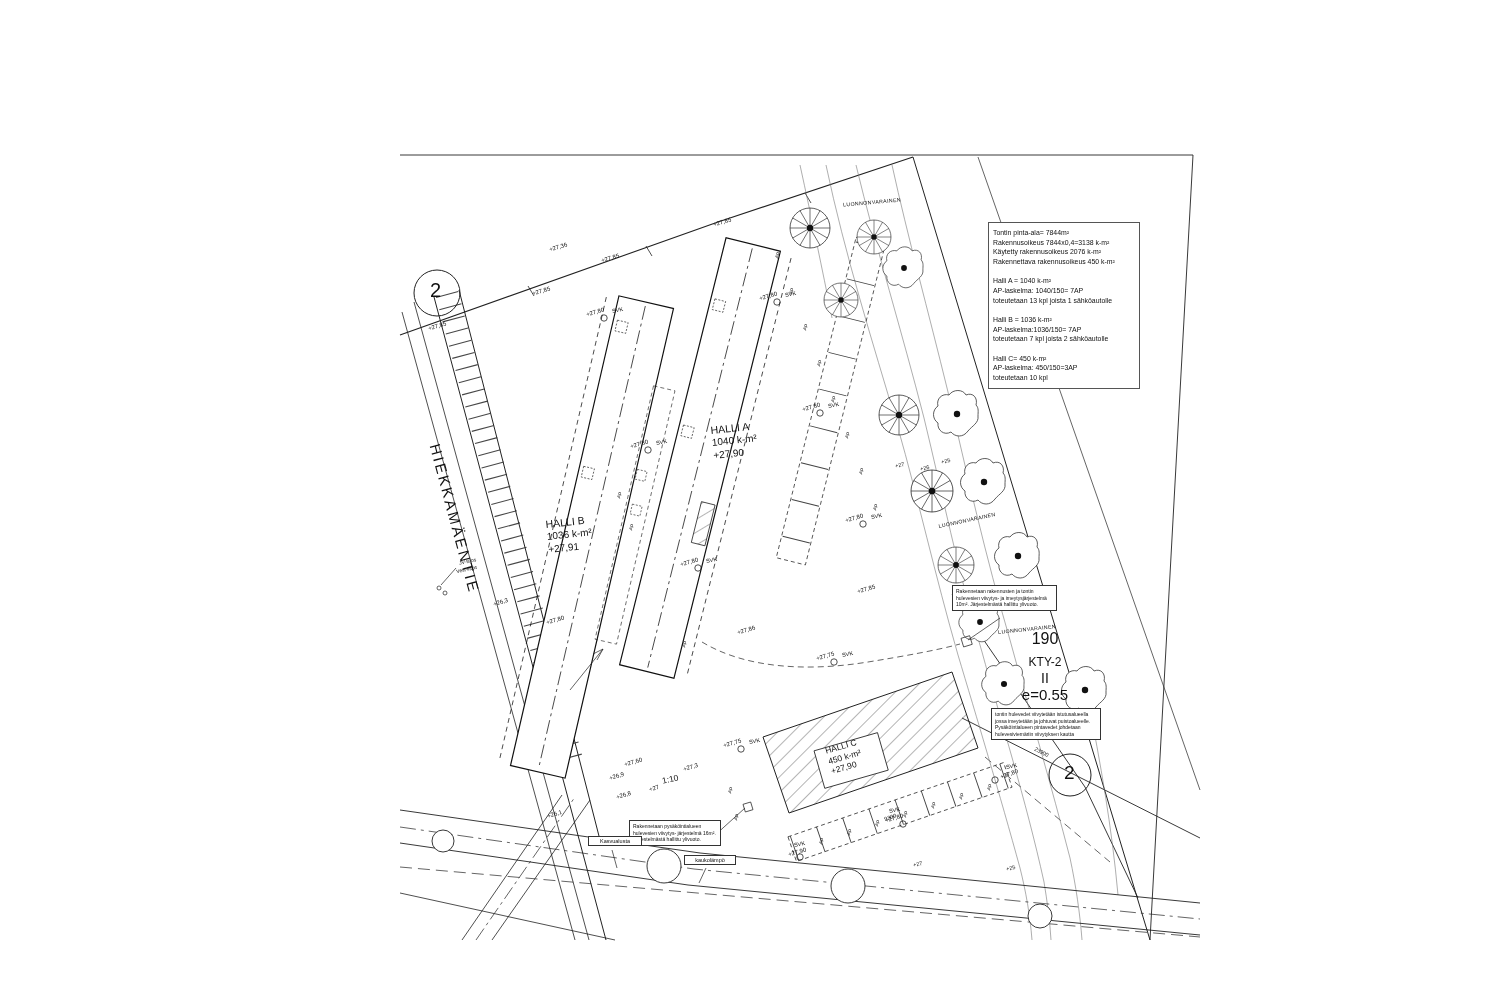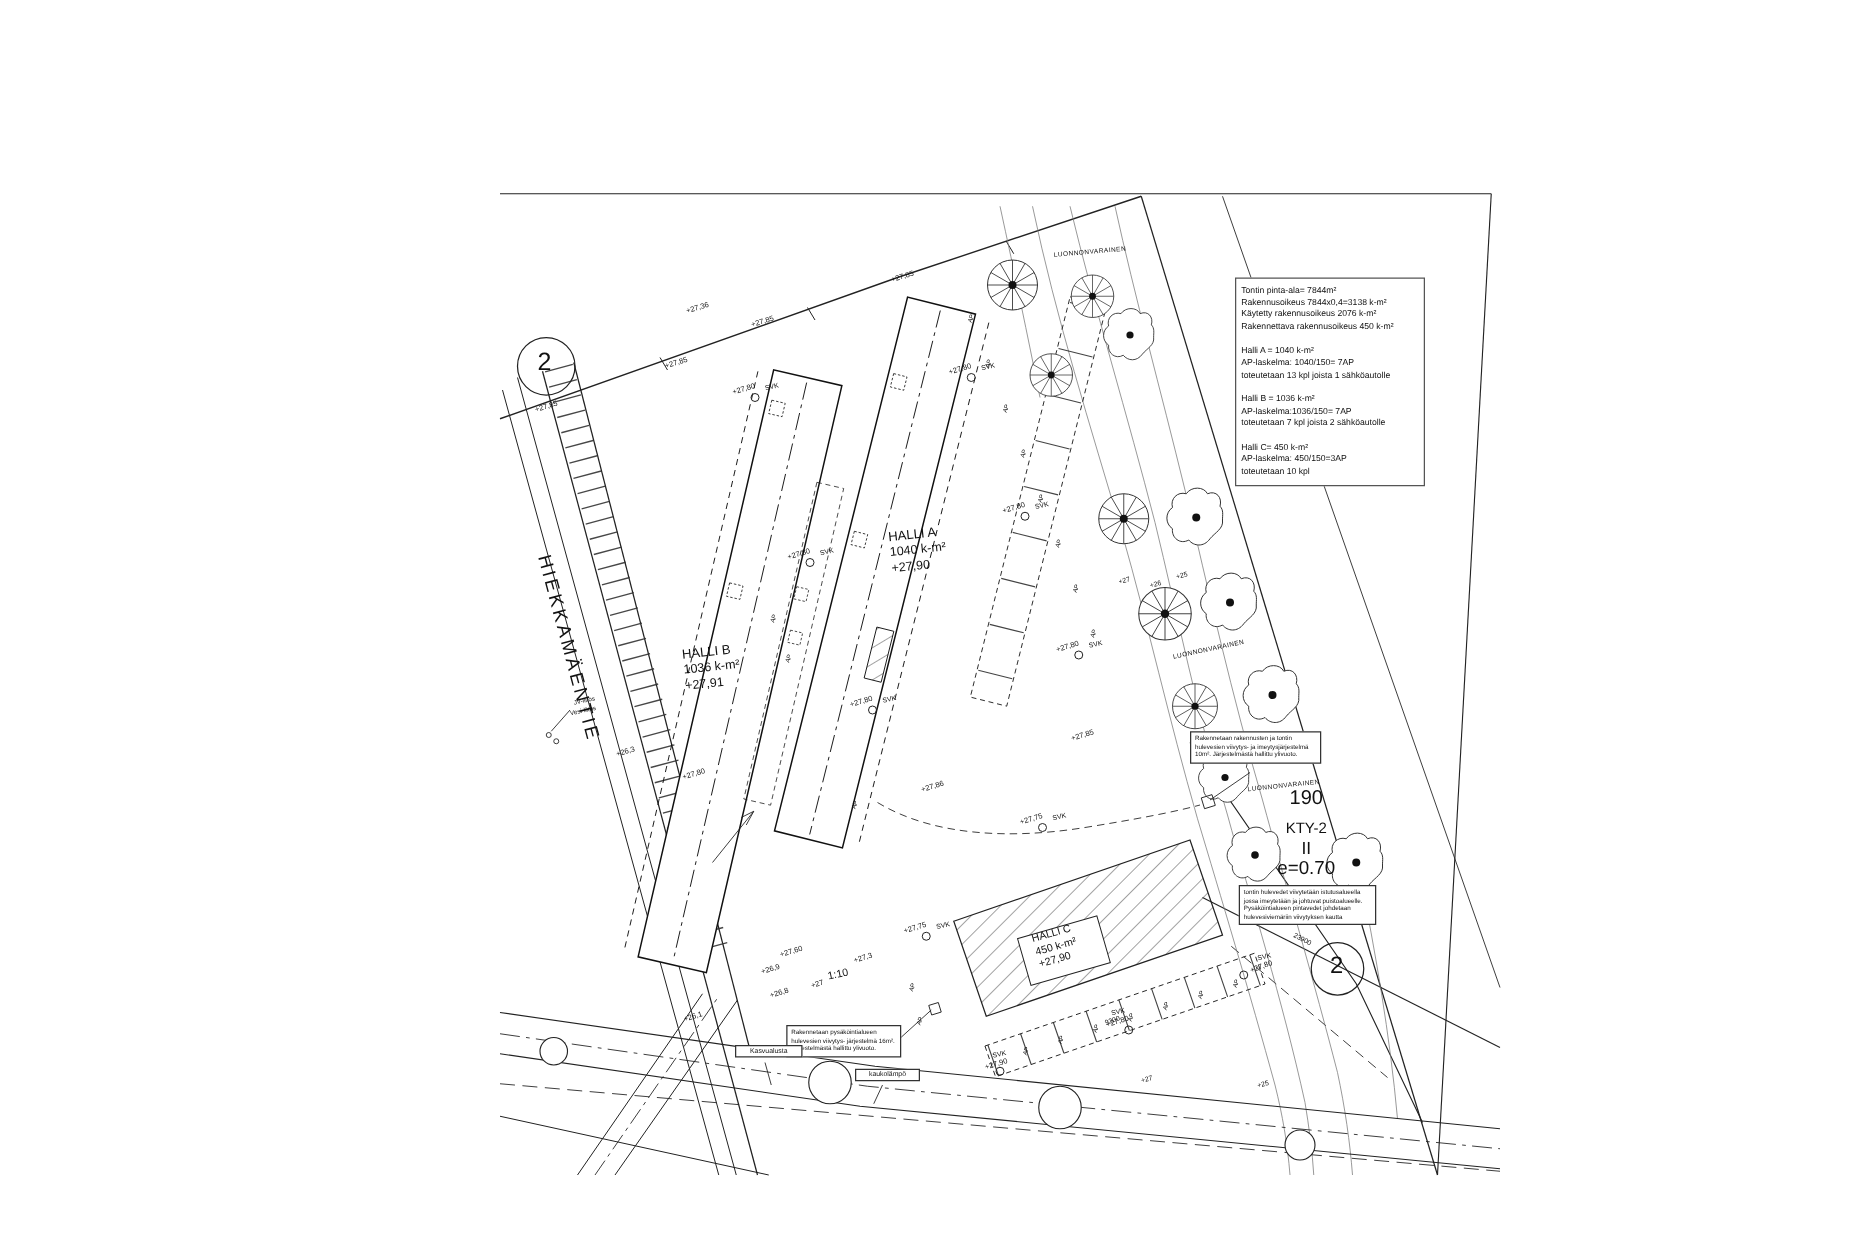--- a/index.html
+++ b/index.html
@@ -220,21 +220,21 @@
   <div>HALLI C</div>
   <div>450 k-m²</div>
   <div>+27,90</div>
 </div>
 
 <div class="t street" style="left:443px;top:442px;">HIEKKAMÄENTIE</div>
 
 <div class="t pc" style="left:1015px;top:630px;width:60px;font-size:16px;">190</div>
 <div class="t pc" style="left:1010px;top:655px;width:70px;font-size:12px;">KTY-2</div>
 <div class="t pc" style="left:1030px;top:670px;width:30px;font-size:14px;">II</div>
-<div class="t pc" style="left:1010px;top:686px;width:70px;font-size:15px;">e=0.70</div>
+<div class="t pc" style="left:1010px;top:686px;width:70px;font-size:15px;">e=0.55</div>
 
 <div class="t sec" style="left:430px;top:279px;">2</div>
 <div class="t sec" style="left:1064px;top:762px;font-size:19px;">2</div>
 
 <div class="t nat" style="left:843px;top:199px;transform:rotate(-5deg);">LUONNONVARAINEN</div>
 <div class="t nat" style="left:938px;top:517px;">LUONNONVARAINEN</div>
 <div class="t nat" style="left:998px;top:626px;transform:rotate(-6deg);">LUONNONVARAINEN</div>
 
 <div class="notebox" style="left:952px;top:585px;width:97px;">Rakennetaan rakennusten ja tontin hulevesien viivytys- ja imeytysjärjestelmä 10m². Järjestelmästä hallittu ylivuoto.</div>
 <div class="notebox" style="left:991px;top:708px;width:102px;">tontin hulevedet viivytetään istutusalueella jossa imeytetään ja johtuvat puistoalueelle. Pysäköintialueen pintavedet johdetaan hulevesiviemäriin viivytyksen kautta</div>

